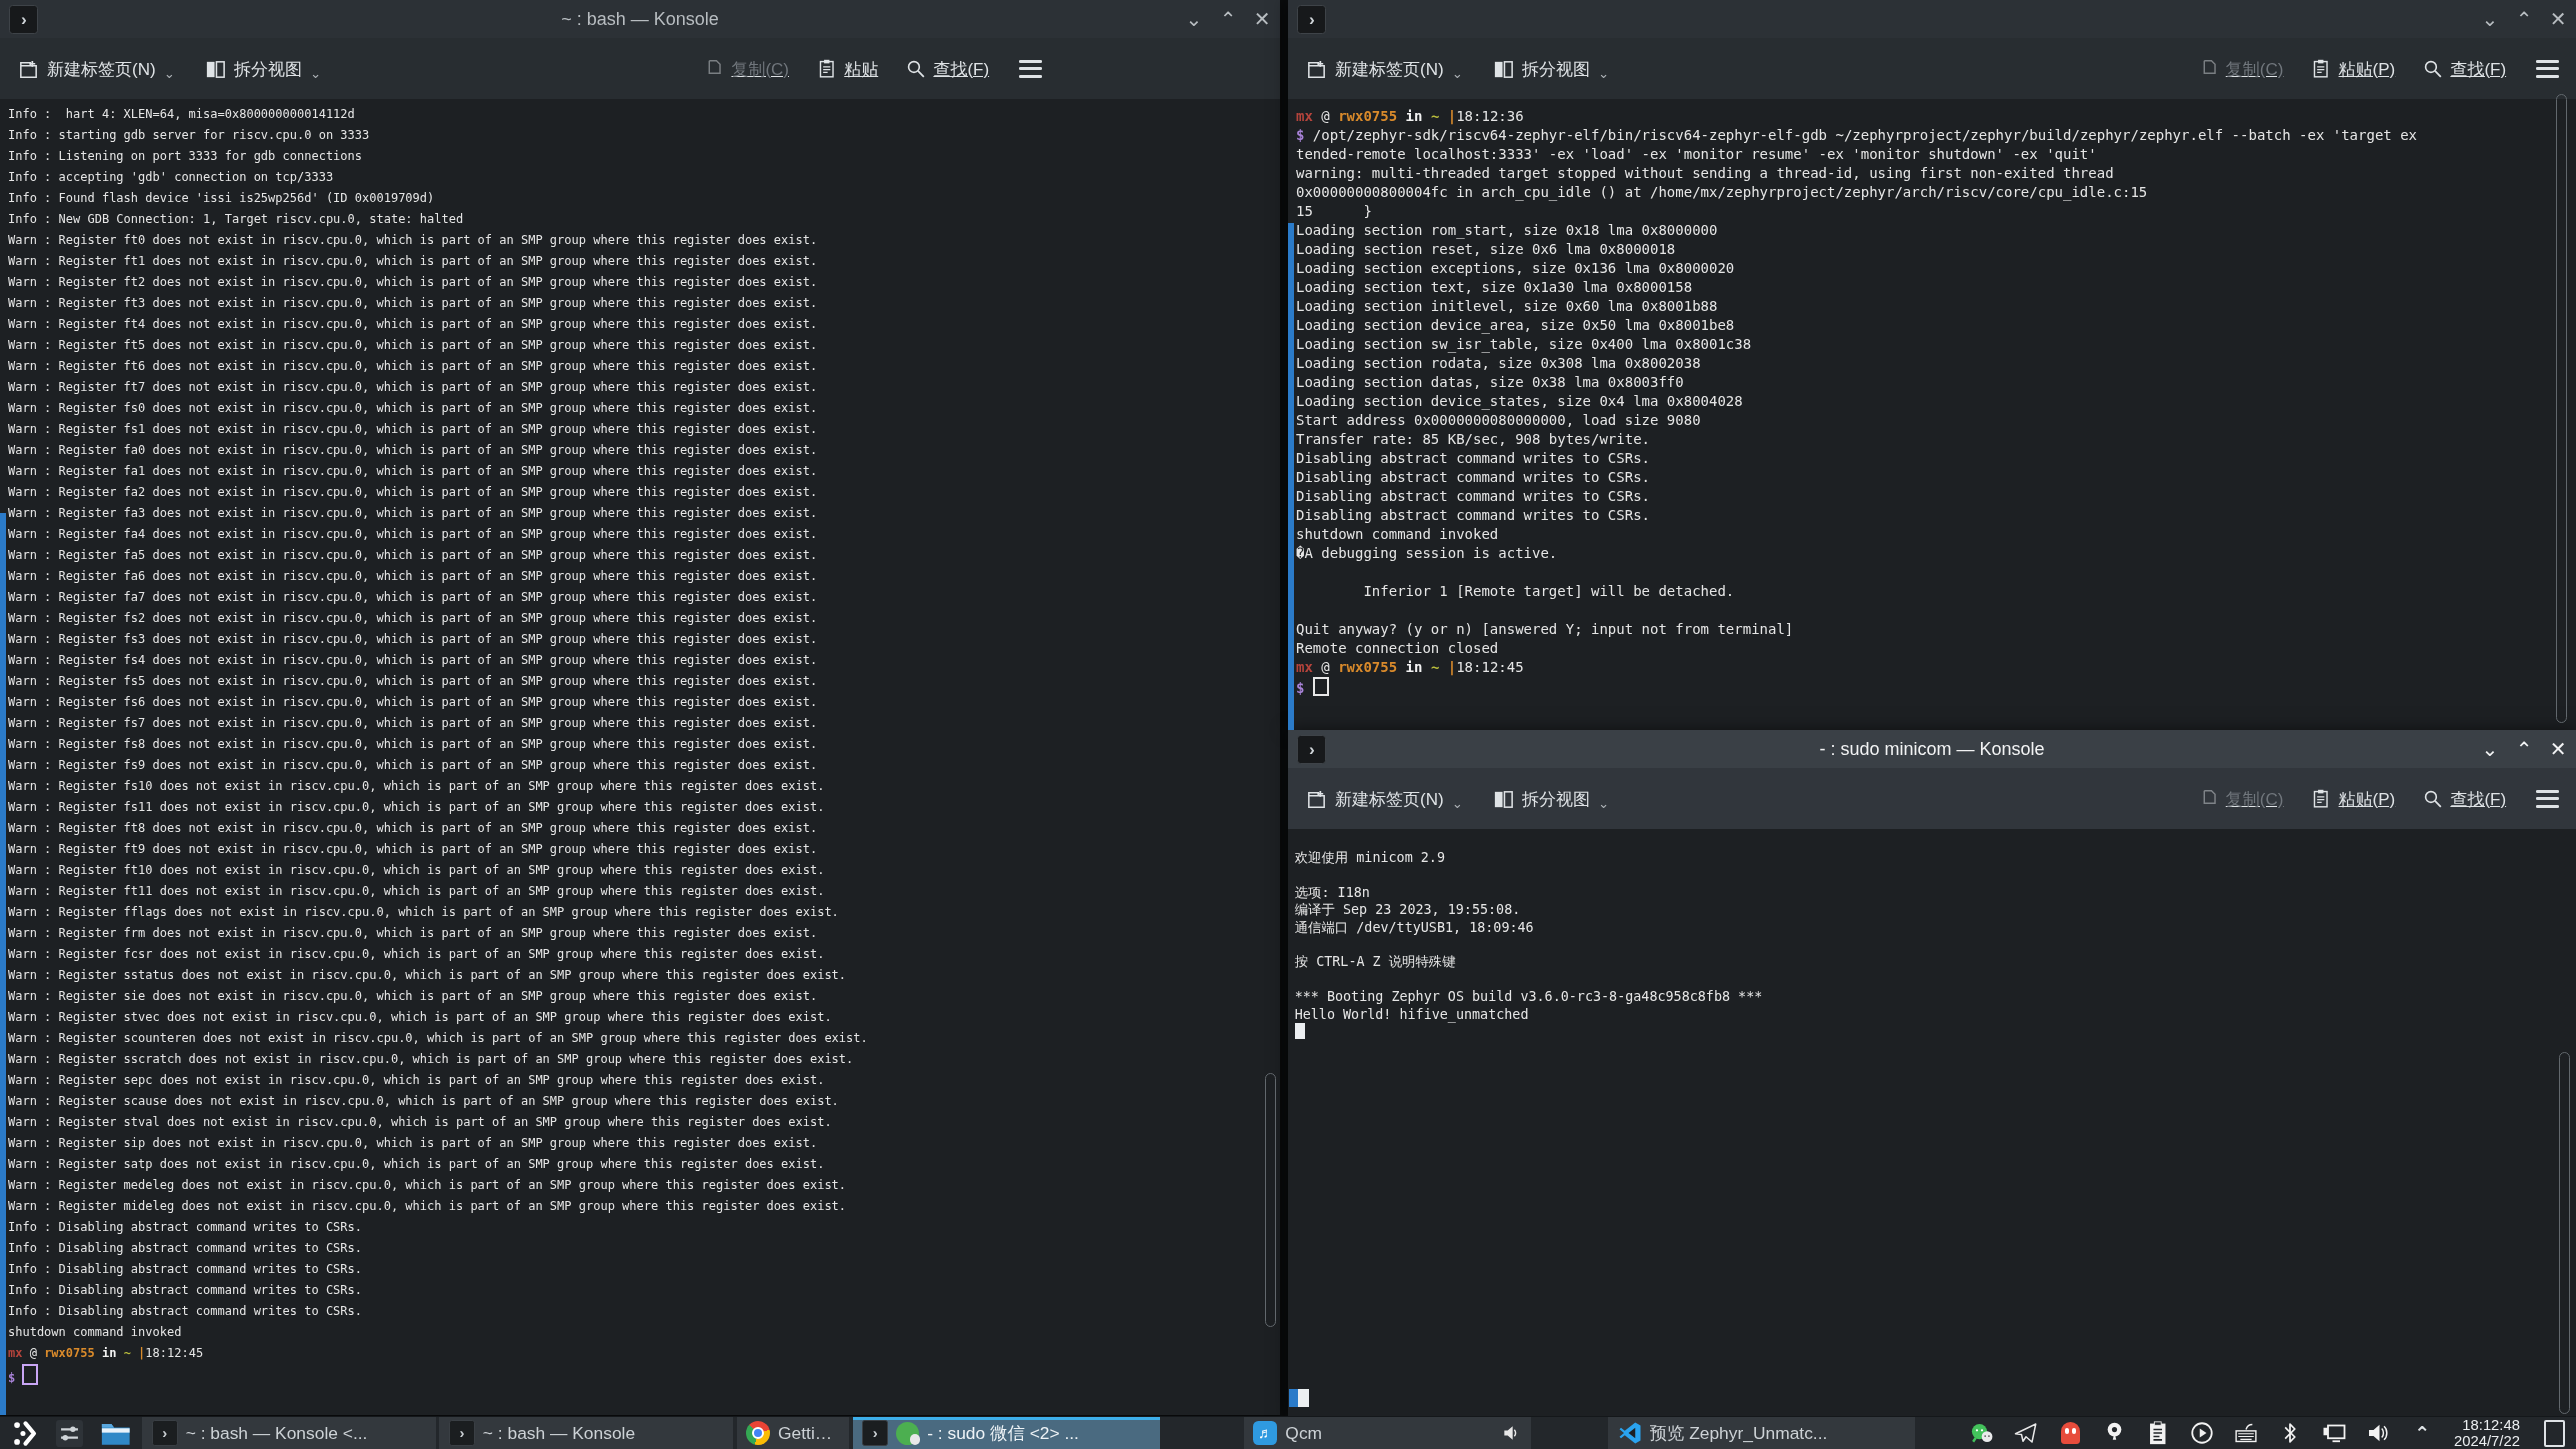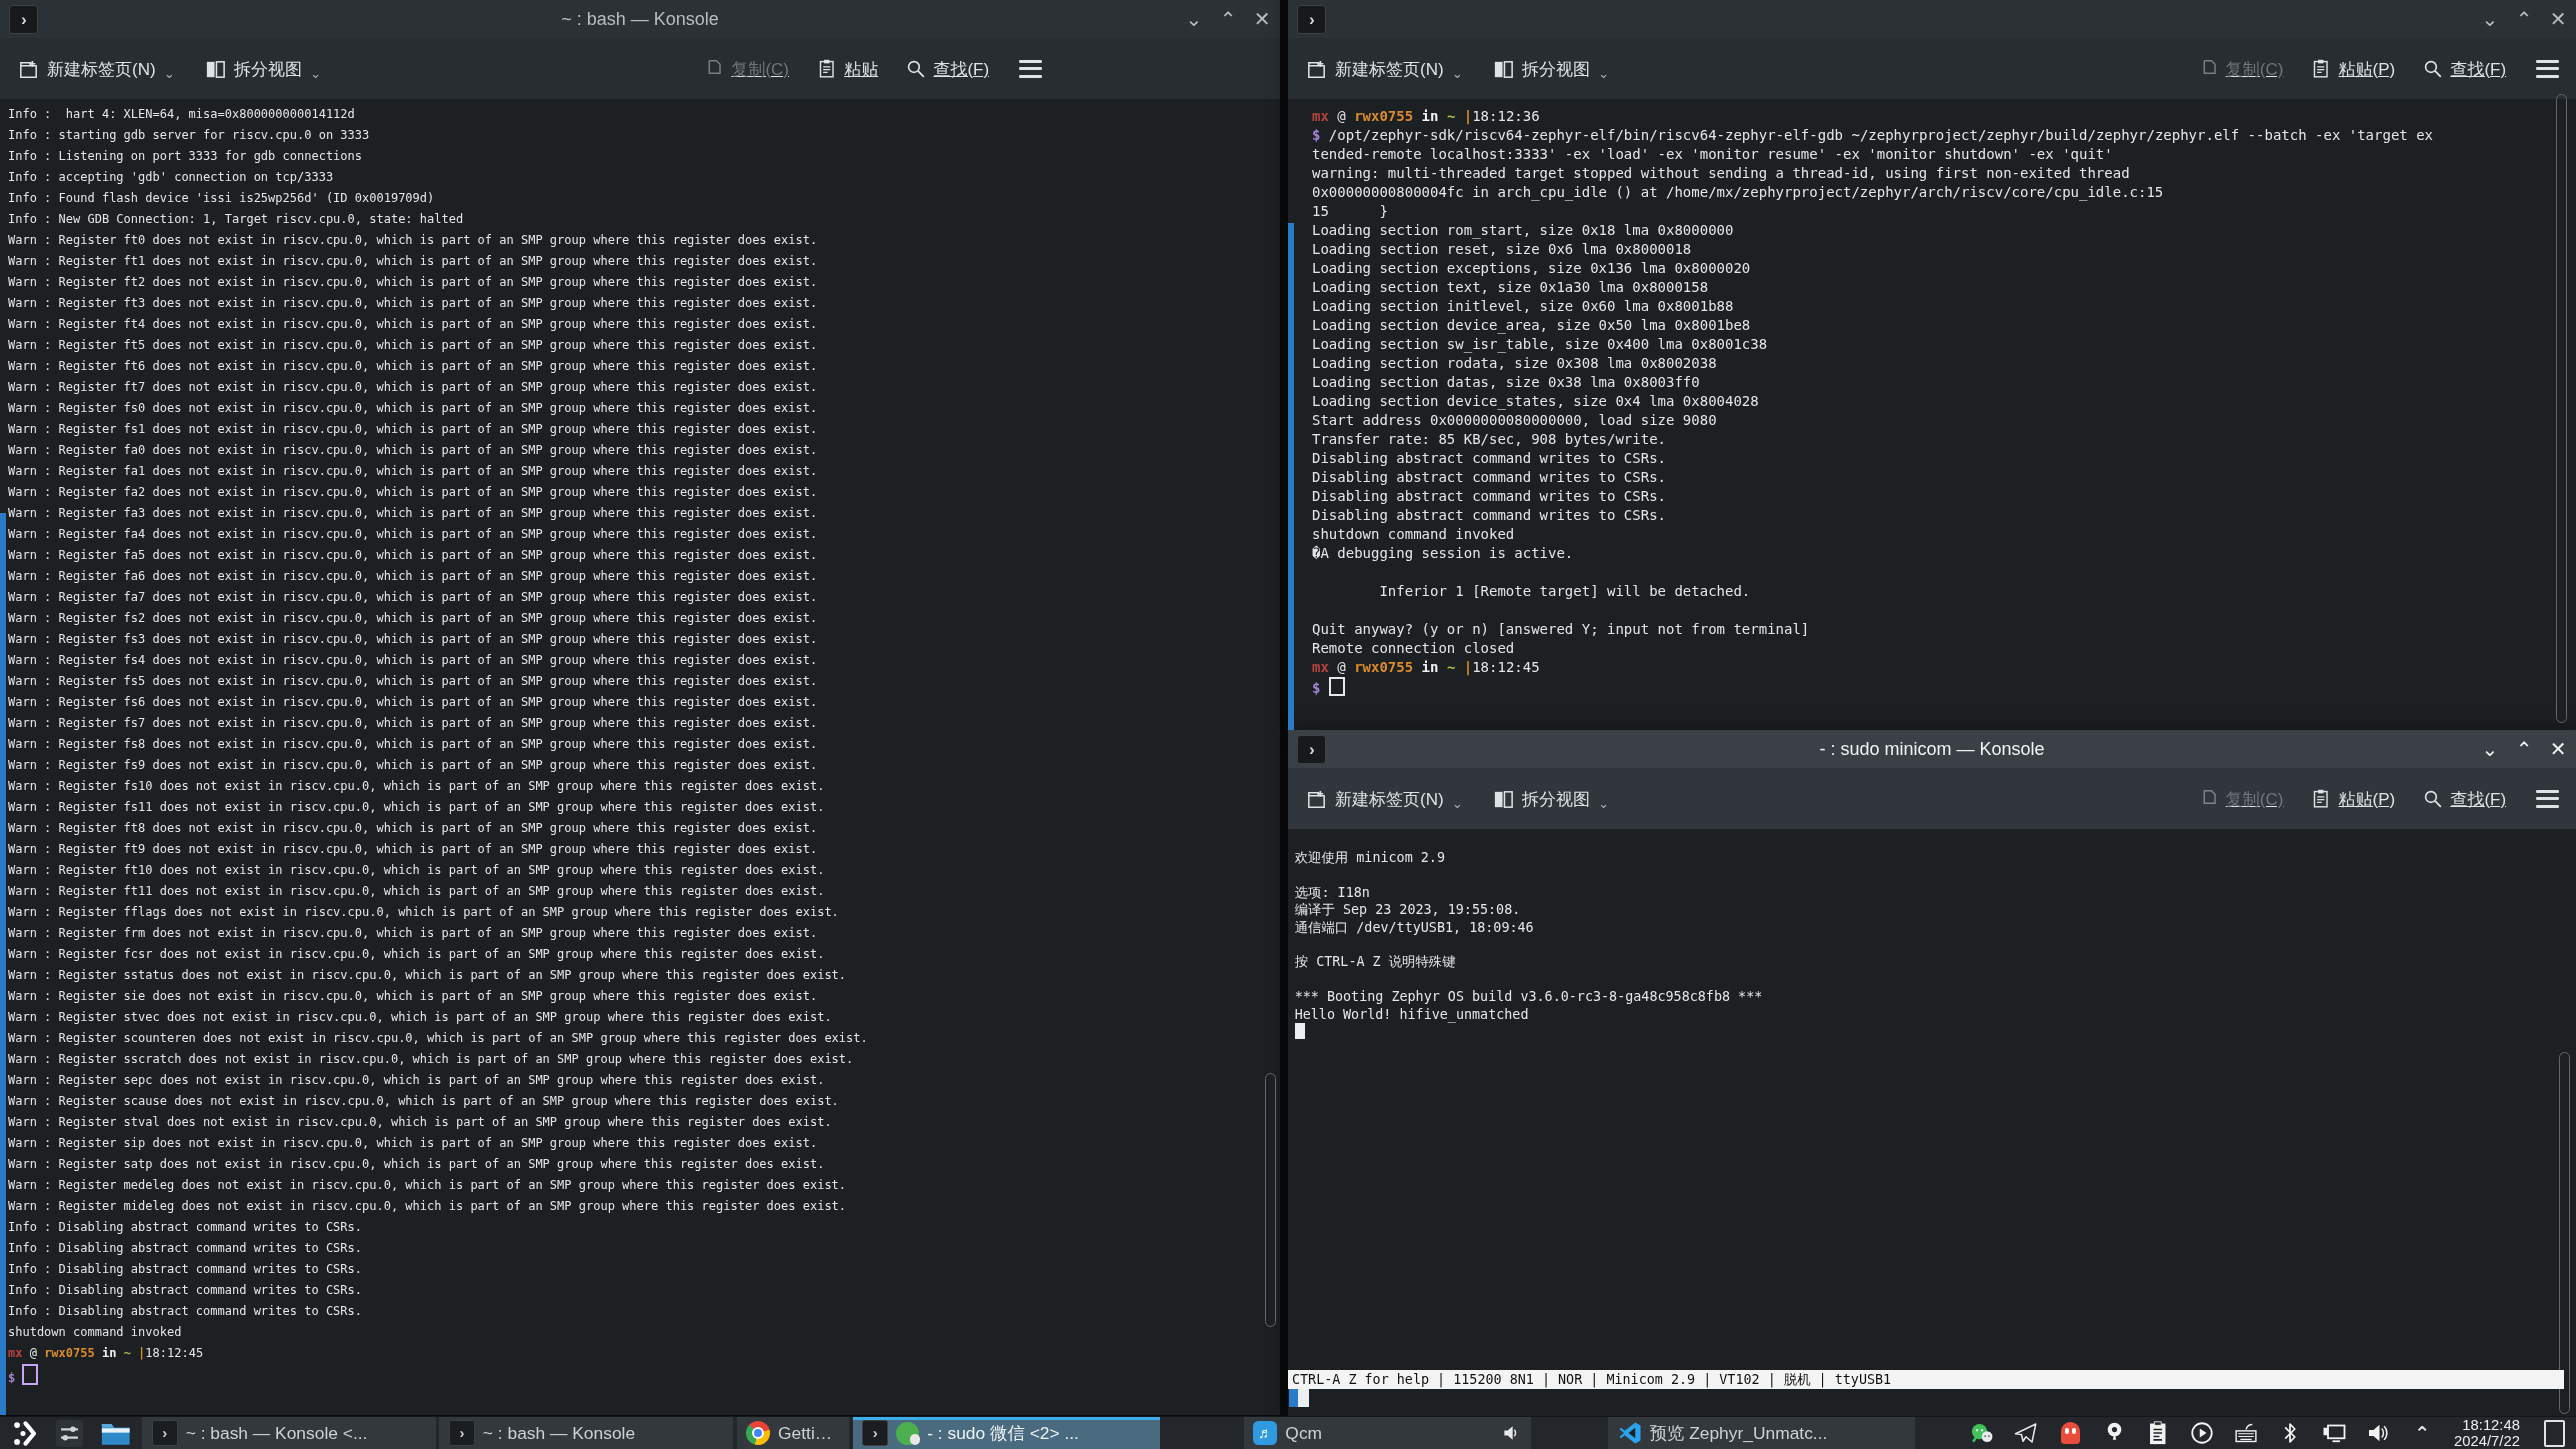--- a/index.html
+++ b/index.html
@@ -21,21 +21,21 @@
   .win-left .tb-right{margin-right:221px;}
   .tb-right .tb-item{margin-right:0;margin-left:27px;}
   .grayed{color:#70767c;}
   .grayed svg{opacity:.45;}
   .tb-caret{font-size:13.4px;color:#aeb3b7;margin-left:1.3px;position:relative;top:4px;}
   .hamburger{width:23px;height:17.4px;display:flex;flex-direction:column;justify-content:space-between;margin-left:29.5px;}
   .hamburger i{height:3px;background:#dfe3e6;border-radius:1.3px;}
   .term{position:absolute;left:0;right:0;background:#1d2023;overflow:hidden;color:#e6e6e6;
     font-family:"DejaVu Sans Mono","Liberation Mono",monospace;white-space:pre;}
   #term-left{top:99px;bottom:0;font-size:12px;line-height:21px;padding:5.4px 0 0 8px;}
-  #term-tr{top:99px;bottom:0;font-size:14px;line-height:19px;padding:8px 0 0 24px;}
+  #term-tr{top:99px;bottom:0;font-size:14px;line-height:19px;padding:8px 0 0 8px;}
   #term-mc{top:99px;bottom:0;font-size:13.4px;line-height:17.4px;padding:20px 0 0 6.7px;}
   .tline{white-space:pre;}
   .red{color:#b5443c;font-weight:bold;}
   .orange{color:#d98a2b;font-weight:bold;}
   .yg{color:#b9bd3c;font-weight:bold;}
   .wb{font-weight:bold;color:#f2f2f2;}
   .purple{color:#a983d9;font-weight:bold;}
   .cur-hollow-purple{display:inline-block;width:12px;height:17px;border:2px solid #c9a6f5;vertical-align:text-bottom;}
   .cur-hollow-white{display:inline-block;width:12px;height:15.4px;border:2px solid #e8e8e8;vertical-align:text-bottom;}
   .cur-block{display:inline-block;width:10.7px;height:16px;background:#eceff1;vertical-align:text-bottom;}
@@ -247,21 +247,20 @@
         <span>查找(F)</span>
       </div>
       <div class="hamburger">
           <i></i>
           <i></i>
           <i></i>
         </div>
     </div>
   </div>
   <div class="term" id="term-mc"><div class="tline">欢迎使用 minicom 2.9</div><div class="tline"> </div><div class="tline">选项: I18n</div><div class="tline">编译于 Sep 23 2023, 19:55:08.</div><div class="tline">通信端口 /dev/ttyUSB1, 18:09:46</div><div class="tline"> </div><div class="tline">按 CTRL-A Z 说明特殊键</div><div class="tline"> </div><div class="tline">*** Booting Zephyr OS build v3.6.0-rc3-8-ga48c958c8fb8 ***</div><div class="tline">Hello World! hifive_unmatched</div><div class="tline"><span class="cur-block"> </span></div></div>
-  <div class="mc-statusbar" style="top:640px;right:12px;">CTRL-A Z for help | 115200 8N1 | NOR | Minicom 2.9 | VT102 | 脱机 | ttyUSB1</div>
   <div class="mc-blue-block" style="top:659px;left:1.3px;"></div>
   <div class="mc-cursor-block" style="top:659px;left:10px;"></div>
   <div class="scroll-thumb" style="right:6px;top:322px;height:360px;"></div>
 </div>
 
 <div id="taskbar">
   <div class="tb-launcher">
     <svg width="27" height="27" viewBox="0 0 32 32">
       <circle cx="6" cy="6" r="3.4" fill="#fff"></circle>
         <circle cx="6" cy="26" r="3.4" fill="#fff"></circle>

